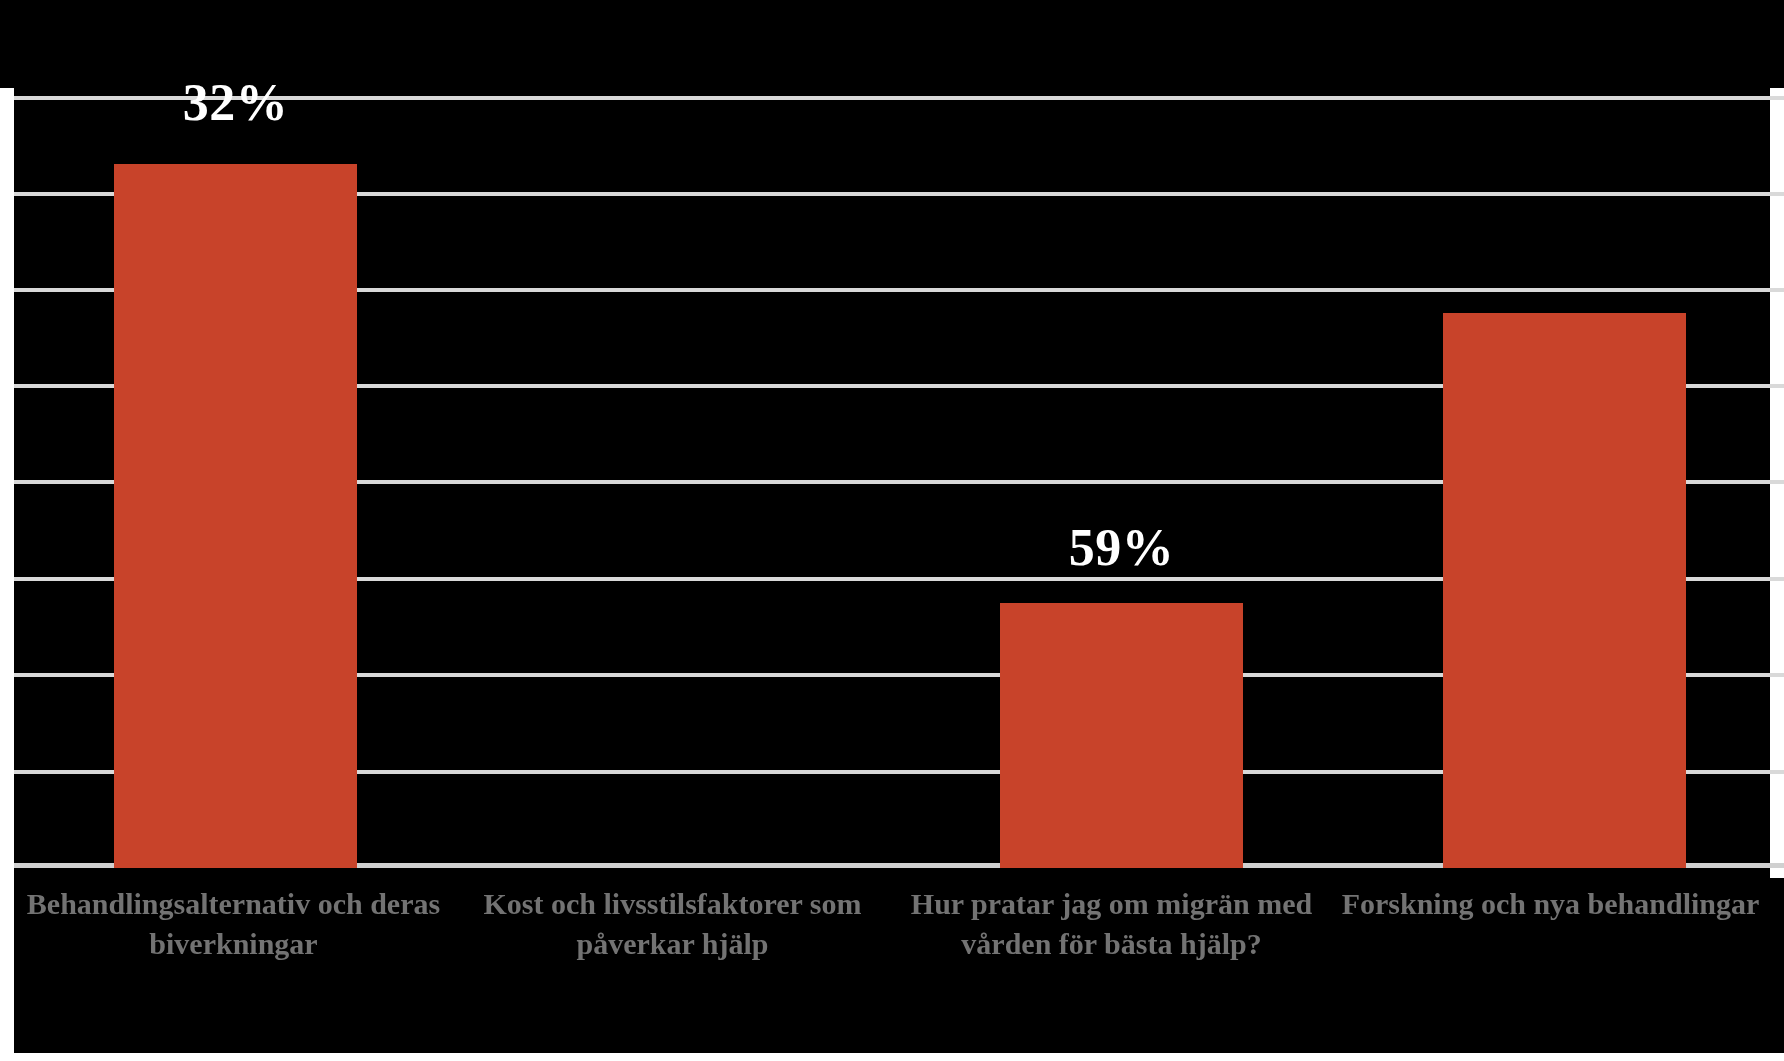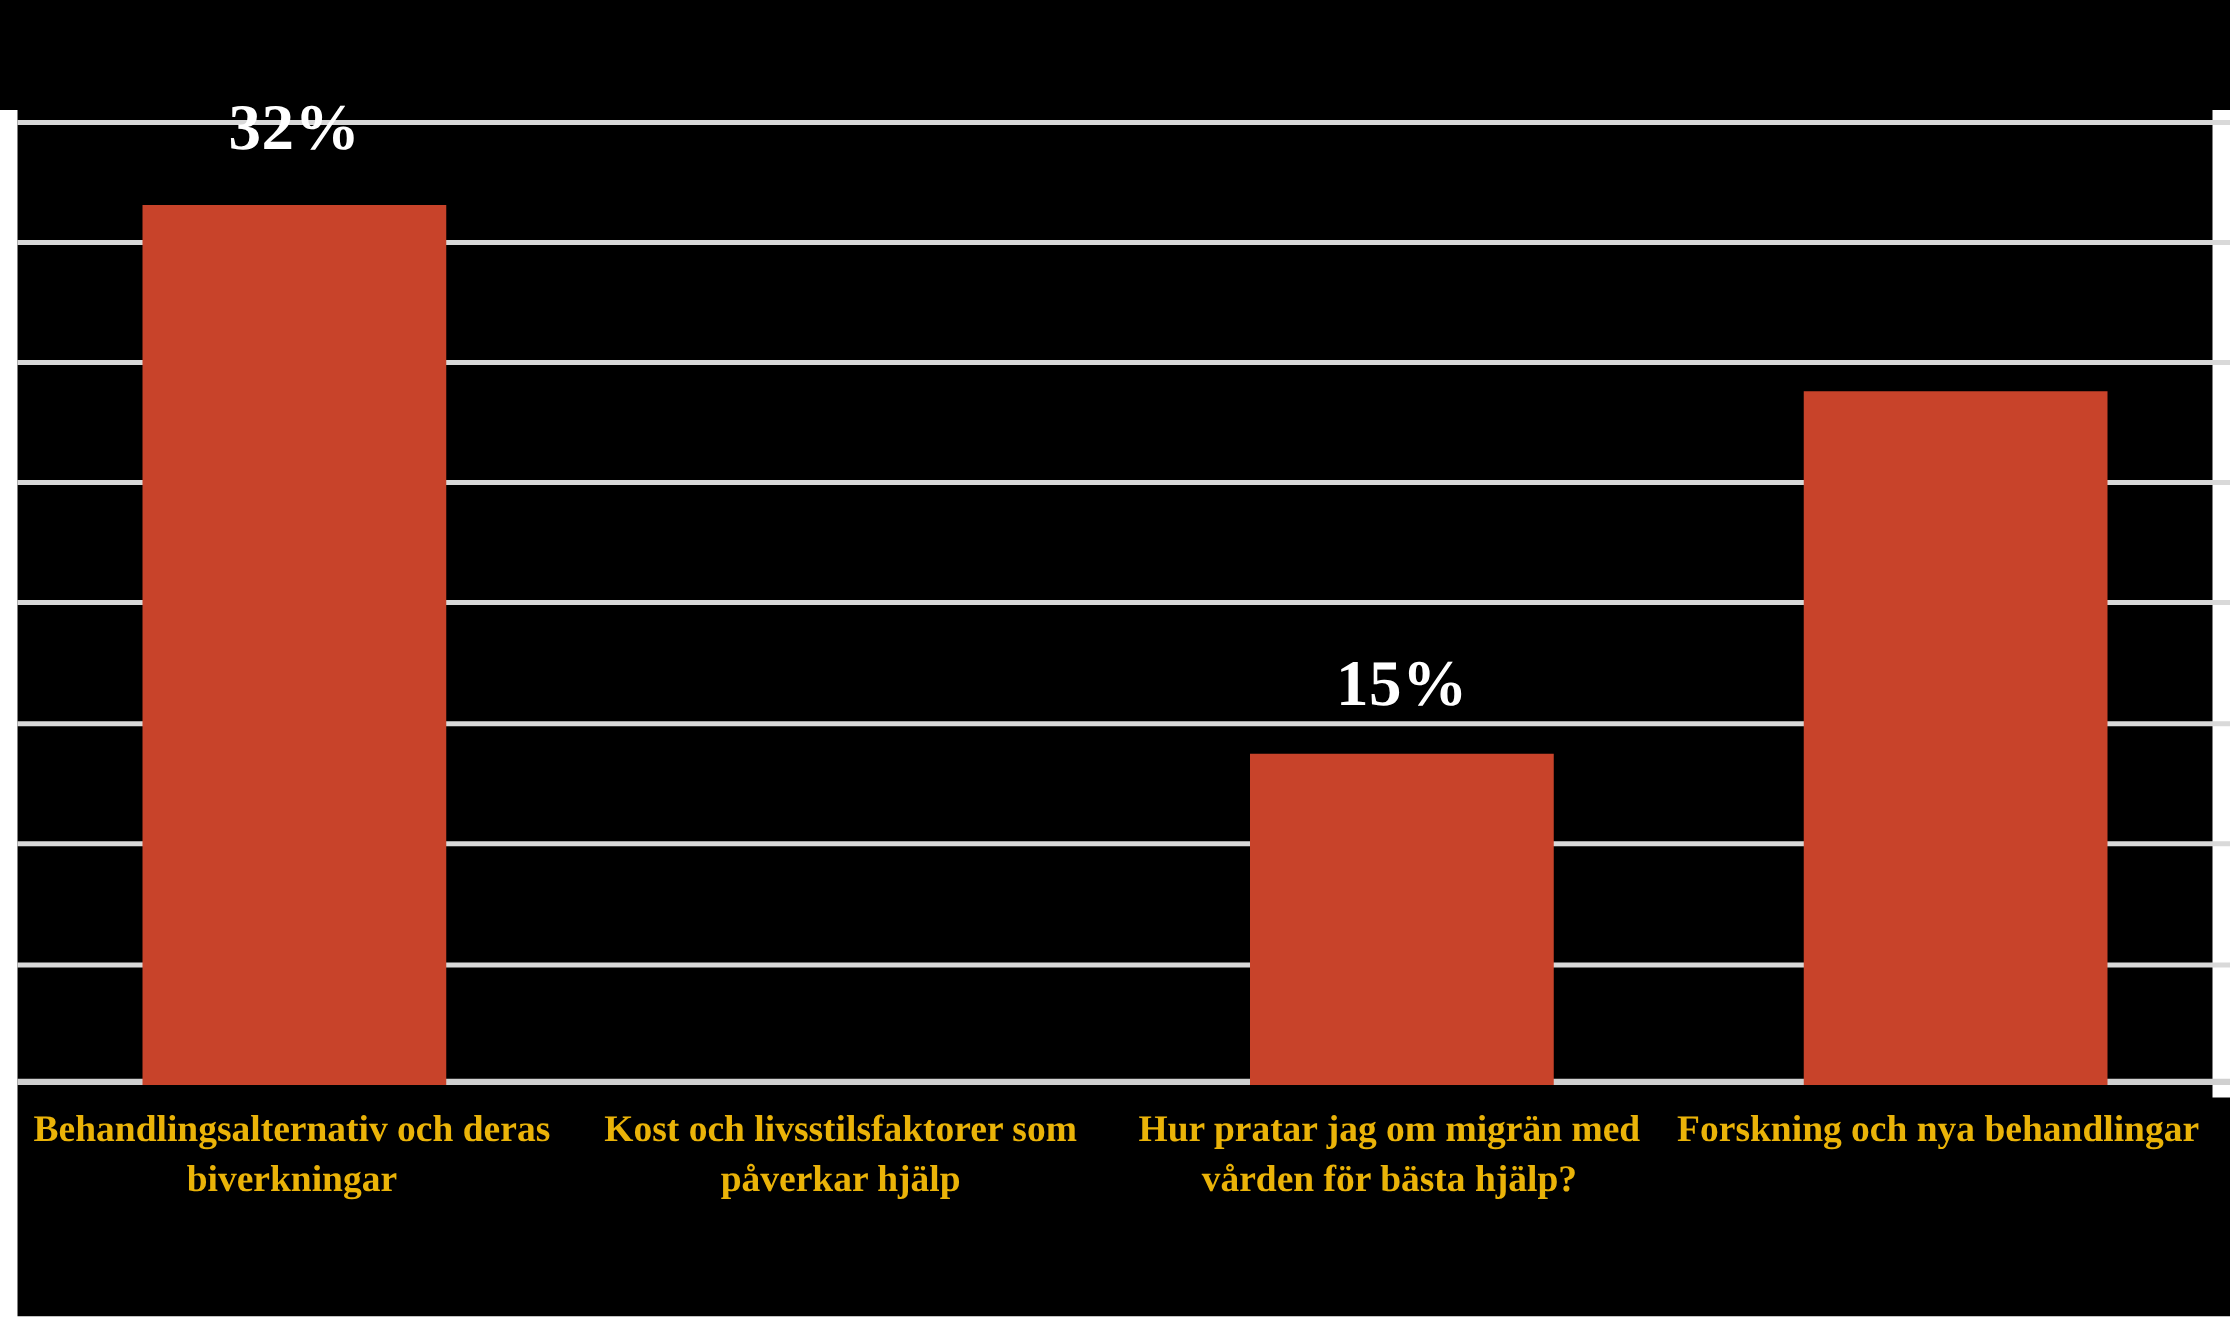--- a/index.html
+++ b/index.html
@@ -88,21 +88,21 @@
     position: absolute;
     left: 14px;
     top: 876px;
     width: 1756px;
     height: 175px;
     display: flex;
   }
   .cat-label {
     flex: 1 1 0;
     text-align: center;
-    color: #eab308;
+    color: #737373;
     font-weight: bold;
     font-size: 30px;
     line-height: 1.33;
     padding: 8px 10px 0 10px;
     box-sizing: border-box;
     font-family: "Liberation Serif", "DejaVu Serif", serif;
   }
 
   
   .header-band {
@@ -180,21 +180,21 @@
         <div class="axis-line" style="top: 99.4%;"></div>
       </div>
 
     <div class="bars-layer">
         <div class="bar-slot" style="left: 0%; width: 25%;">
           <div class="bar" title="Behandlingsalternativ och deras biverkningar 32%" style="height: 81.9%; background: rgb(200, 67, 42);"></div>
           <div class="bar-value" style="top: 8%;">32%</div>
         </div>
         <div class="bar-slot" style="left: 50%; width: 25%;">
           <div class="bar" title="Forskning och nya behandlingar 12%" style="height: 30.8%; background: rgb(200, 67, 42);"></div>
-          <div class="bar-value" style="top: 59.8%;">15%</div>
+          <div class="bar-value" style="top: 59.8%;">59%</div>
         </div>
         <div class="bar-slot" style="left: 75%; width: 25%;">
           <div class="bar" title="Hur pratar jag om migrän med vården för bästa hjälp? 23%" style="height: 64.5%; background: rgb(200, 67, 42);"></div>
         </div>
       </div>
 
   </div>
 
   <div class="cat-labels">
       <div class="cat-label">Behandlingsalternativ och deras biverkningar</div>

